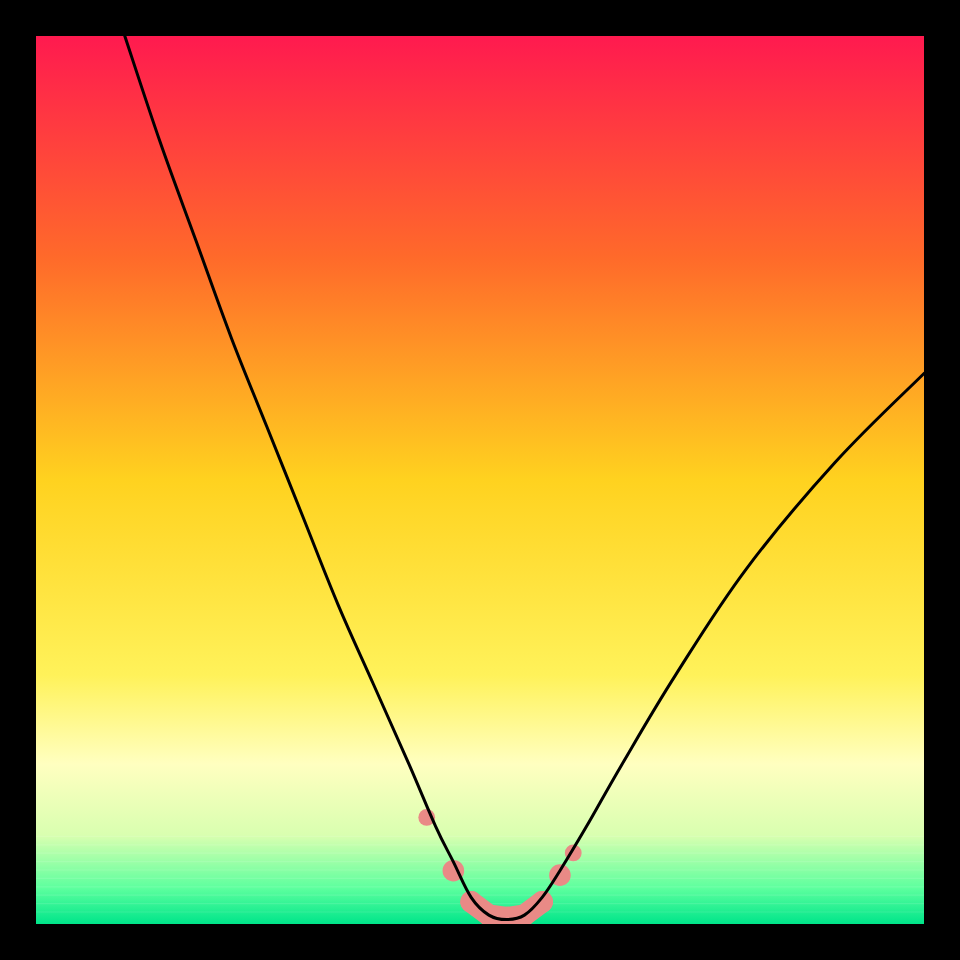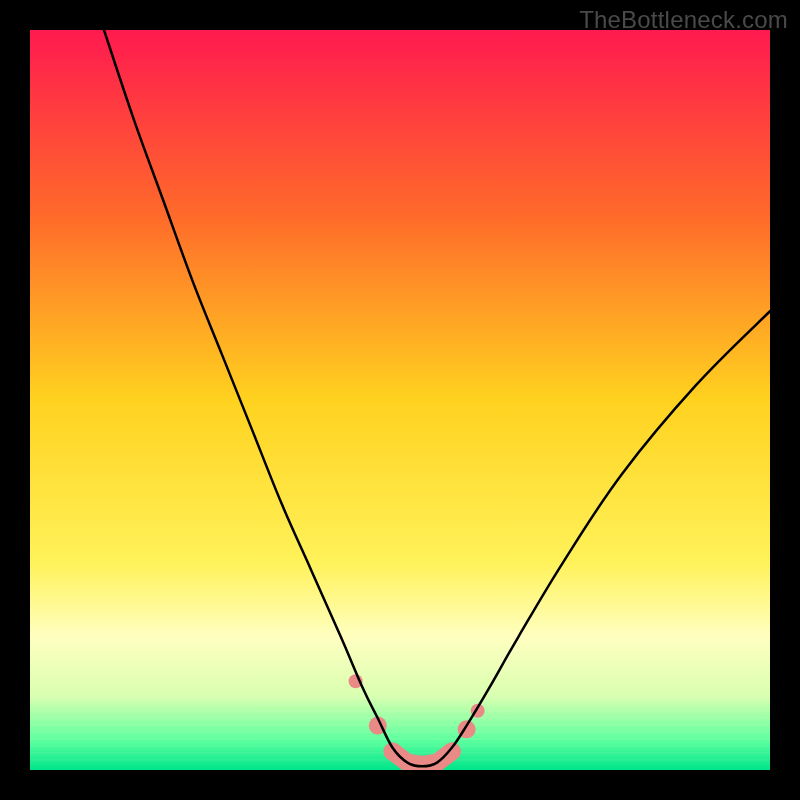--- a/index.html
+++ b/index.html
@@ -36,21 +36,20 @@
     box-sizing: border-box;
   }
   svg {
     display: block;
   }
 </style>
 </head>
 <body>
 <div class="outer">
 
-  <div class="watermark">TheBottleneck.com</div>
 
   <div class="plot">
     <svg id="chart-svg" width="740" height="740" viewBox="0 0 740 740">
         <defs>
           <linearGradient id="bg-grad" x1="0" y1="0" x2="0" y2="1">
             <stop offset="0%" stop-color="#ff1a4f"></stop>
             <stop offset="25%" stop-color="#ff6a2a"></stop>
             <stop offset="50%" stop-color="#ffd21f"></stop>
             <stop offset="72%" stop-color="#fff25a"></stop>
             <stop offset="82%" stop-color="#ffffc0"></stop>

